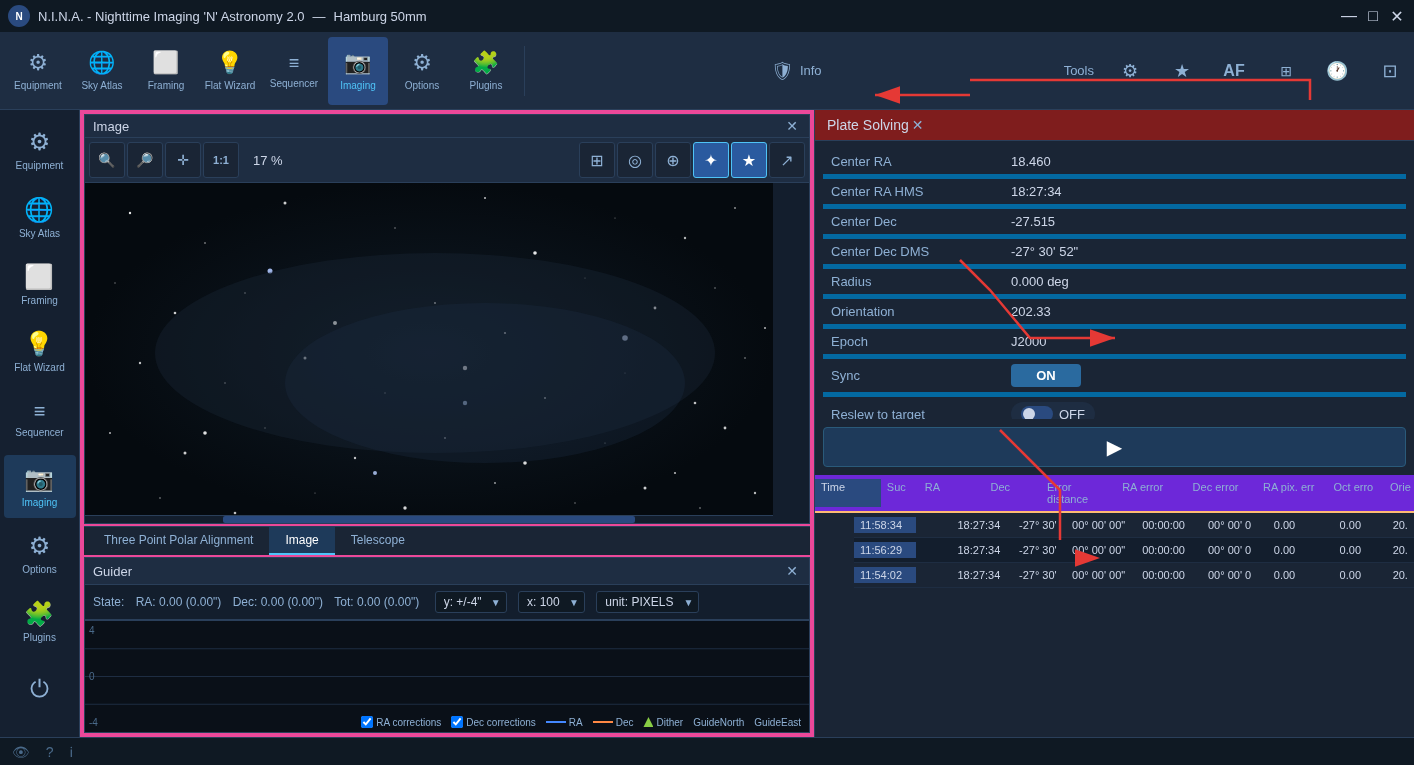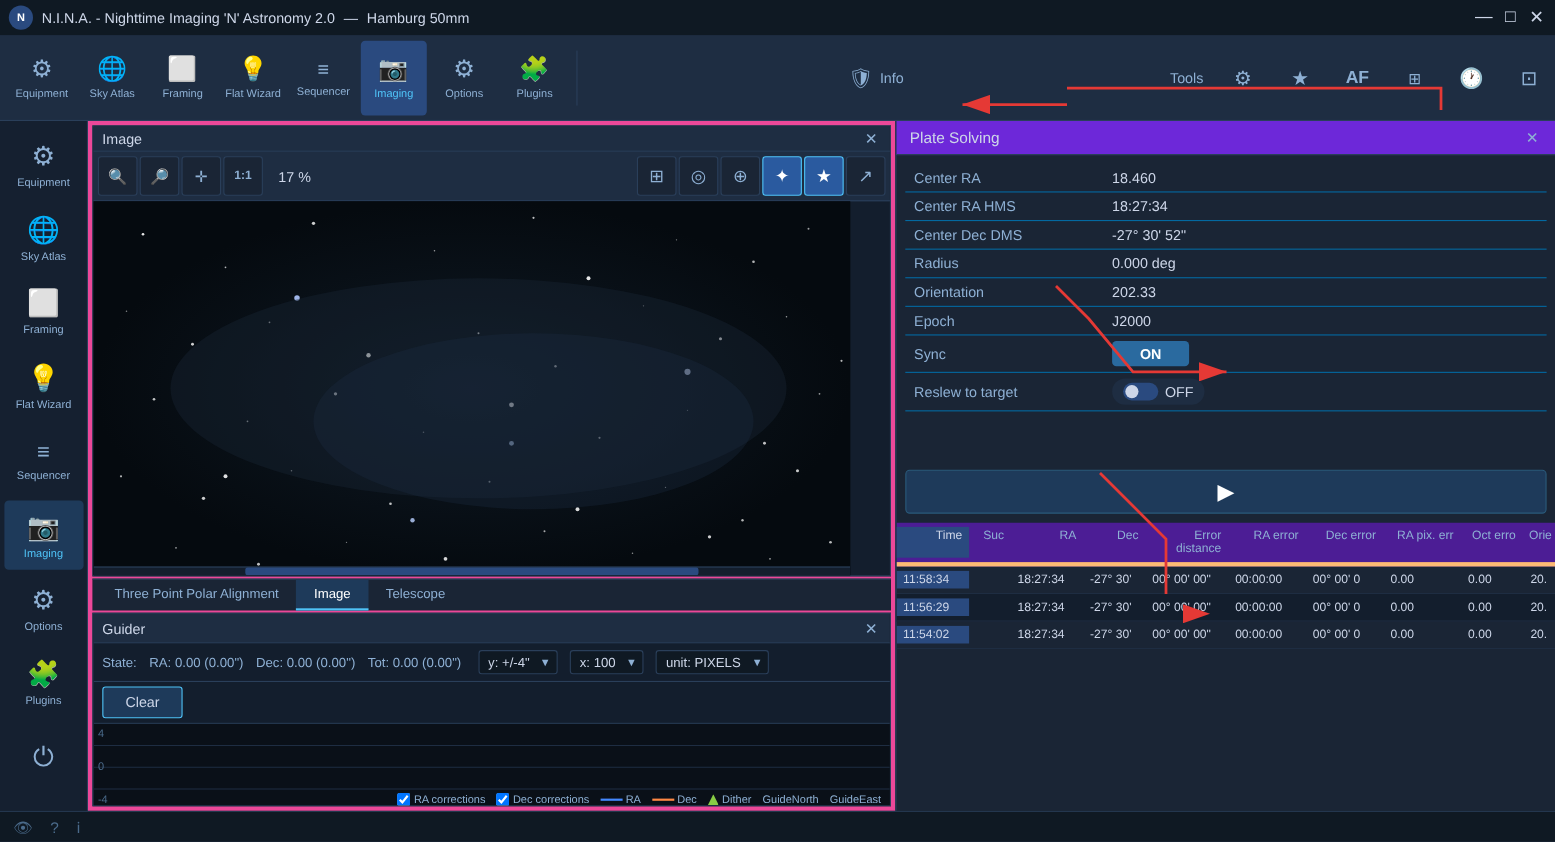--- a/index.html
+++ b/index.html
@@ -253,40 +253,40 @@
     #right-panel {
       width: 600px;
       background: #1a2535;
       border-left: 1px solid #2a3f5a;
       display: flex;
       flex-direction: column;
     }
     #right-panel-header {
       display: flex;
       align-items: center;
-      justify-content: space-between;
+      justify-content: flex-start;
       padding: 6px 12px;
-      background: #6d28d9;
+      background: #7f1d1d;
       border-bottom: 1px solid #2a3f5a;
     }
     #right-panel-title {
       font-size: 14px;
       color: #cdd6e8;
       font-weight: 500;
     }
     #plate-solving-content {
       flex: 1;
       overflow-y: auto;
       padding: 8px;
     }
     .ps-row {
       display: flex;
       align-items: center;
       padding: 5px 8px;
-      border-bottom: 1px solid #0369a1;
+      border-bottom: 5px solid #0369a1;
     }
     .ps-label {
       width: 180px;
       color: #8eb0d4;
       font-size: 13px;
     }
     .ps-value {
       flex: 1;
       color: #cdd6e8;
       font-size: 13px;
@@ -339,24 +339,23 @@
       font-size: 18px;
     }
 
     
     #results-table {
       flex: 1;
       overflow: hidden;
     }
     #results-table-header {
       display: flex;
-      background: #4c1d95;
-      border-bottom: 4px solid #fdba74;
+      background: #6d28d9;
+      border-bottom: 2px solid #fdba74;
       padding: 4px 0;
-      text-align: right;
     }
     .th-cell {
       font-size: 11px;
       color: #8eb0d4;
       padding: 2px 6px;
       font-weight: 500;
     }
     .th-time { width: 70px; background: #2a4a7f; color: #cdd6e8; }
     .th-suc { width: 40px; }
     .th-ra { width: 70px; }
@@ -364,20 +363,21 @@
     .th-err { width: 80px; }
     .th-raerr { width: 75px; }
     .th-decerr { width: 75px; }
     .th-rapix { width: 75px; }
     .th-decpix { width: 60px; }
     .th-ori { width: 30px; }
     .table-row {
       display: flex;
       border-bottom: 1px solid #1e2d42;
       padding: 4px 0;
+      margin-left: 39px;
     }
     .table-row:nth-child(odd) { background: #131e2d; }
     .td-cell {
       font-size: 11px;
       color: #cdd6e8;
       padding: 2px 6px;
       overflow: hidden;
       text-overflow: ellipsis;
       white-space: nowrap;
     }
@@ -668,23 +668,20 @@
         <span style="margin-left:8px;">
           <div class="dropdown-wrapper">
             <select>
               <option>unit: PIXELS</option>
             </select>
             <span class="dropdown-arrow">▼</span>
           </div>
         </span>
       </div>
 
-      <div id="guider-controls">
-        <button class="clear-btn">Clear</button>
-      </div>
 
       <div class="guider-graph" style="flex:1; min-height:80px;">
         <svg width="100%" height="100%" style="position:absolute;">
 
           <line x1="0" y1="25%" x2="100%" y2="25%" stroke="#1e2d42" stroke-width="1"></line>
           <line x1="0" y1="50%" x2="100%" y2="50%" stroke="#1e2d42" stroke-width="1"></line>
           <line x1="0" y1="75%" x2="100%" y2="75%" stroke="#1e2d42" stroke-width="1"></line>
         </svg>
         <div class="graph-labels">
           <span>4</span>
@@ -733,20 +730,24 @@
       <div class="ps-row">
         <span class="ps-label">Center RA</span>
         <span class="ps-value">18.460</span>
       </div>
 
       <div class="ps-row">
         <span class="ps-label">Center RA HMS</span>
         <span class="ps-value">18:27:34</span>
       </div>
 
+      <div class="ps-row">
+        <span class="ps-label">Center Dec</span>
+        <span class="ps-value">-27.515</span>
+      </div>
 
       <div class="ps-row">
         <span class="ps-label">Center Dec DMS</span>
         <span class="ps-value">-27° 30' 52"</span>
       </div>
 
       <div class="ps-row">
         <span class="ps-label">Radius</span>
         <span class="ps-value">0.000 deg</span>
       </div>

